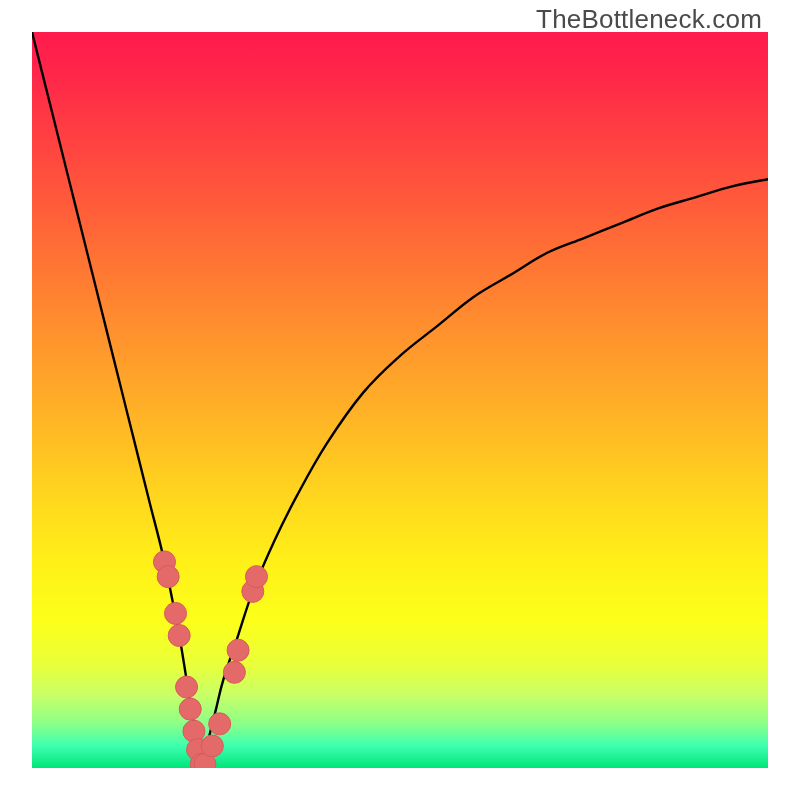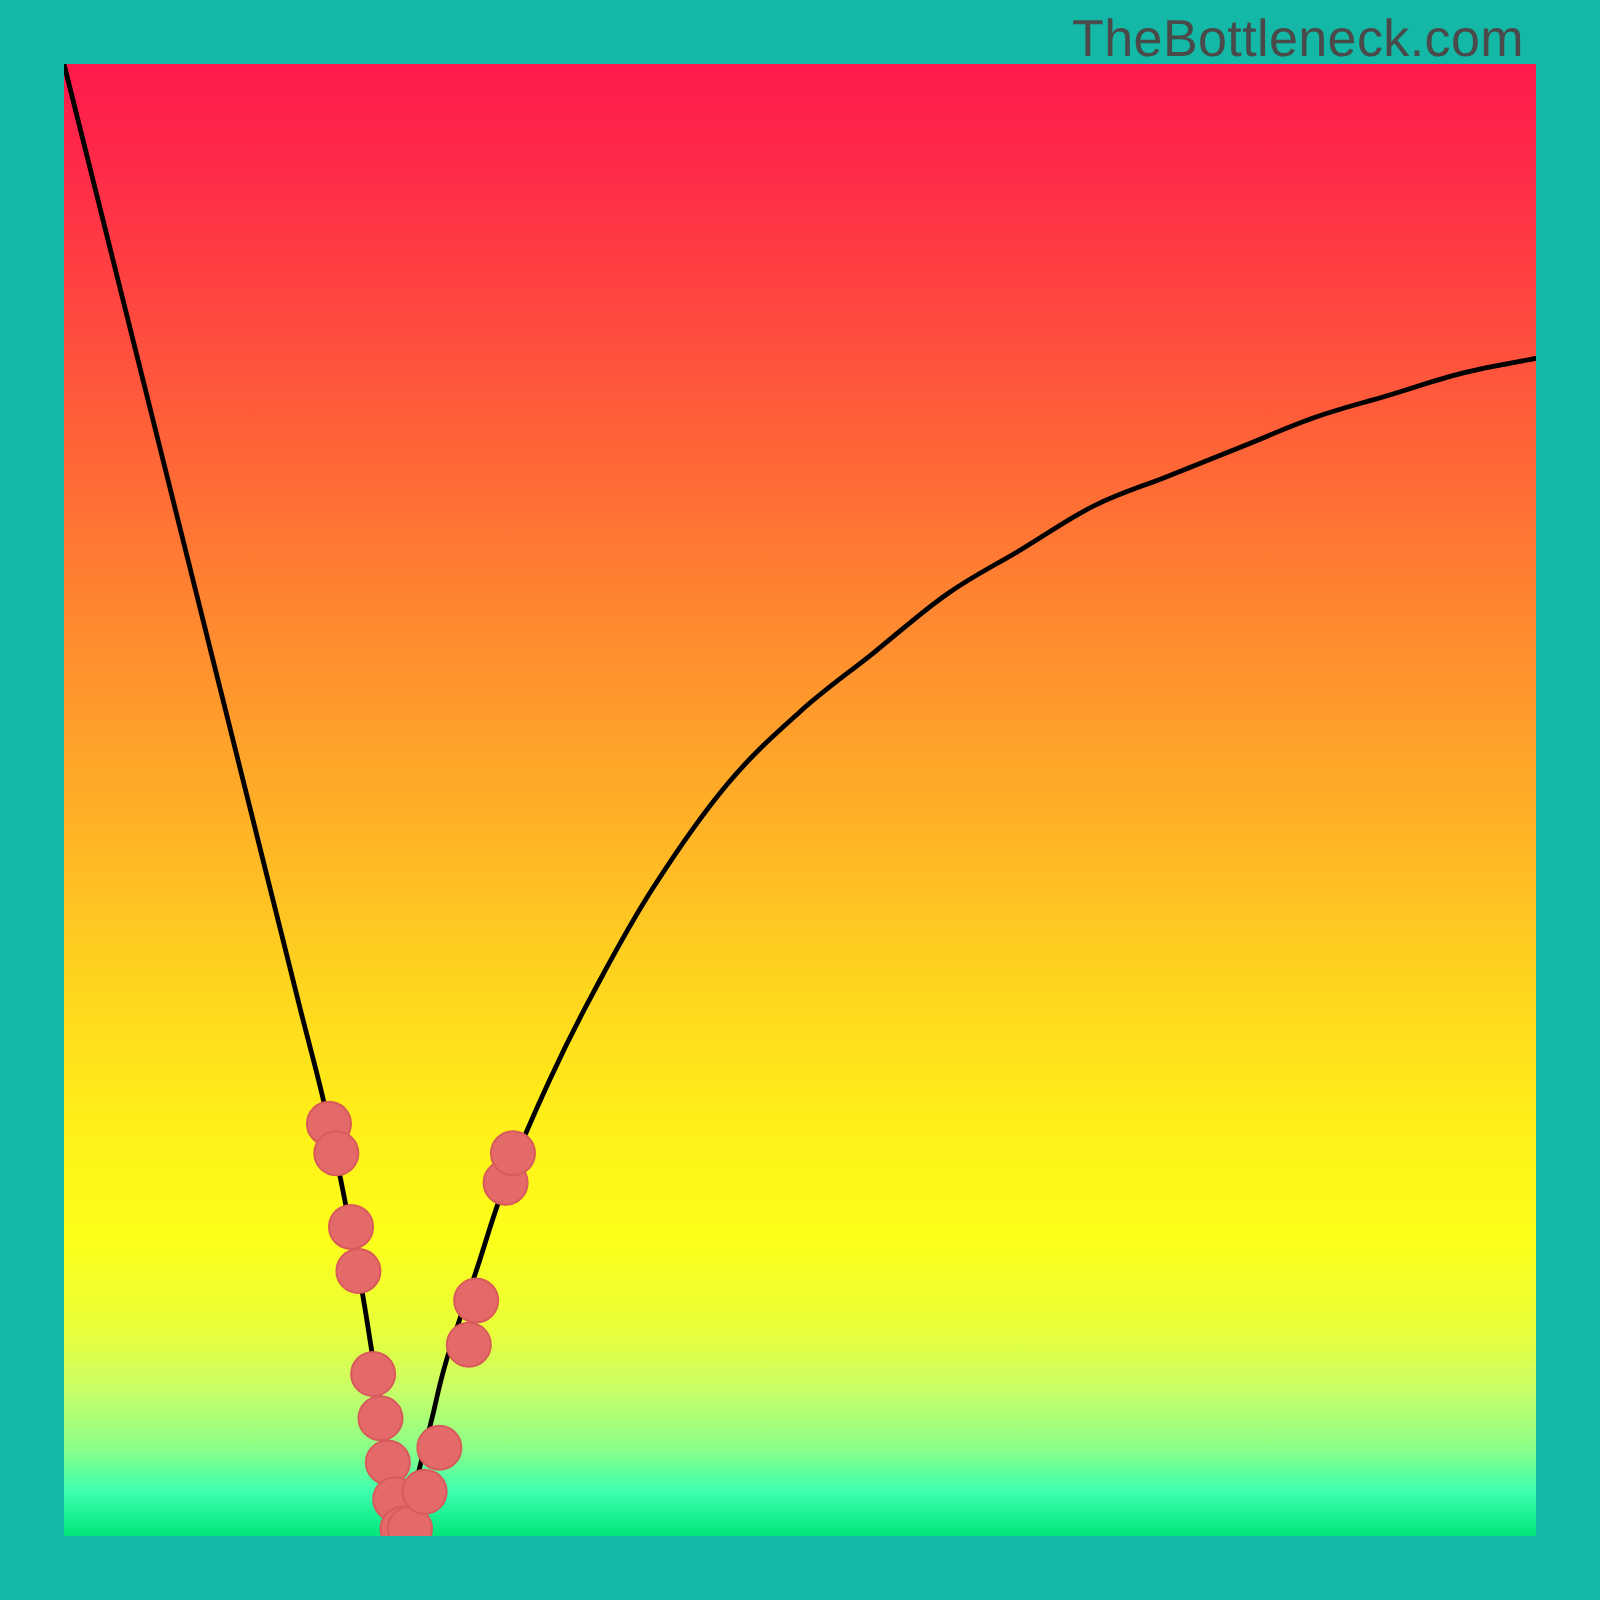--- a/index.html
+++ b/index.html
@@ -7,21 +7,21 @@
     padding: 0;
     width: 800px;
     height: 800px;
     overflow: hidden;
     background: #000;
     font-family: Arial, Helvetica, sans-serif;
   }
   .frame {
     position: absolute;
     inset: 0;
-    background: #14b8a6;
+    background: #ffffff;
   }
   .plot-area {
     position: absolute;
     left: 32px;
     top: 32px;
     width: 736px;
     height: 736px;
     overflow: hidden;
   }
   .gradient-bg {

